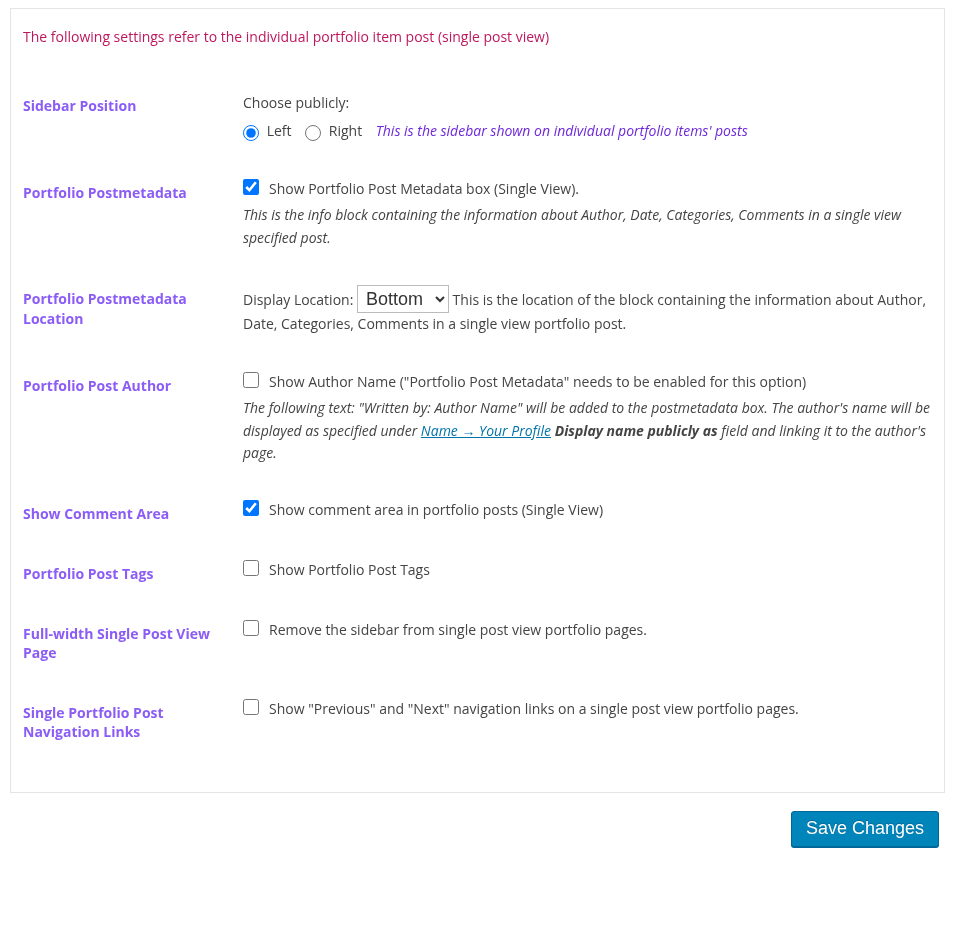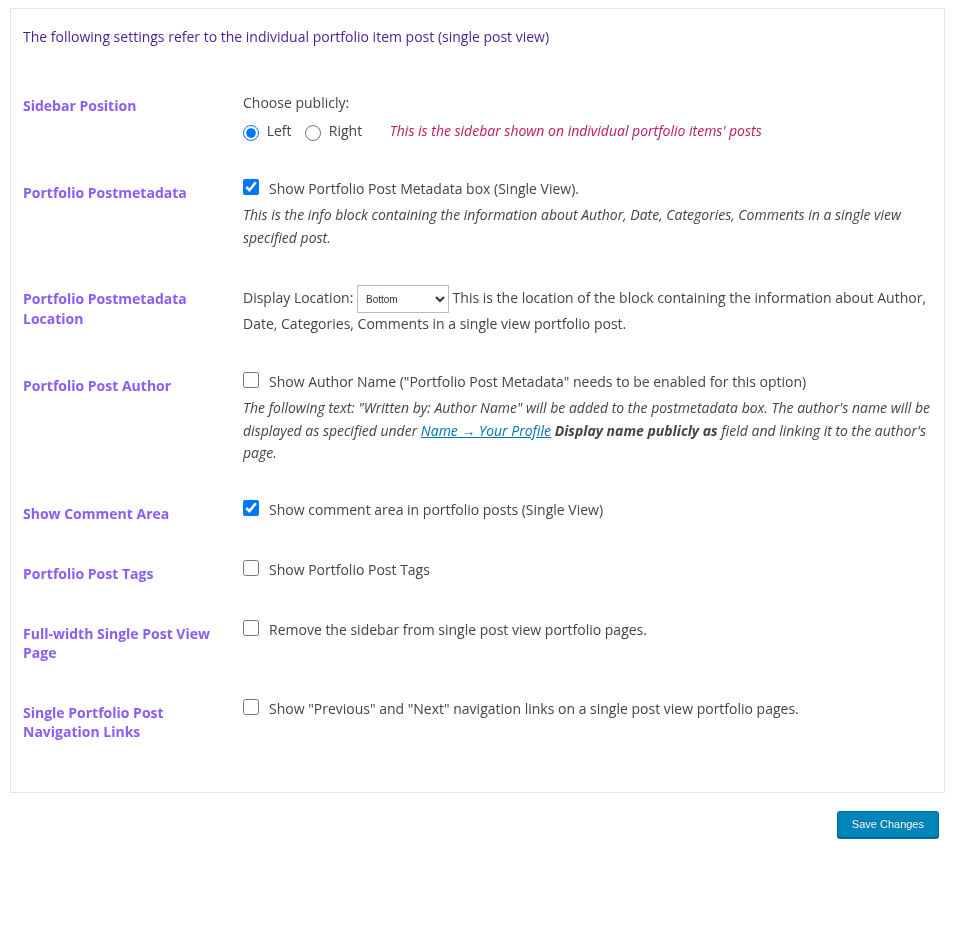--- a/index.html
+++ b/index.html
@@ -15,21 +15,21 @@
   .outer {
     padding: 8px 10px 30px 10px;
   }
   .panel {
     border: 1px solid #e5e5e5;
     background: #fff;
     padding: 10px 12px 30px 12px;
   }
   .intro {
     margin: 8px 0 30px 0;
-    color: #4c1d95;
+    color: #be185d;
   }
   .form-table {
     width: 100%;
     border-collapse: collapse;
   }
   .form-table tr {
     vertical-align: top;
   }
   .form-table th {
     text-align: left;
@@ -43,30 +43,29 @@
     padding: 16px 0 20px 0;
     color: #444;
     line-height: 1.6;
   }
   .desc-italic {
     font-style: italic;
     color: #444;
   }
   .inline-italic {
     font-style: italic;
-    margin-left: 14px;
-    color: #be185d;
+    color: #6d28d9;
     text-align: center;
   }
   a.wp-link {
     color: #0073aa;
     text-decoration: underline;
   }
   select {
-    font-size: 10px;
+    font-size: 18px;
     height: 28px;
     padding: 2px 4px;
     background: #fff;
     border: 1px solid #bbb;
     color: #333;
     vertical-align: baseline;
     min-width: 92px;
   }
   input[type="checkbox"], input[type="radio"] {
     margin: 0 4px 0 0;
@@ -91,21 +90,21 @@
   }
   .save-row {
     text-align: right;
     padding: 18px 6px 0 0;
   }
   .button-primary {
     display: inline-block;
     background: #0085ba;
     border: 1px solid #006799;
     color: #fff;
-    font-size: 11px;
+    font-size: 18px;
     padding: 6px 14px 7px;
     border-radius: 3px;
     cursor: pointer;
     box-shadow: 0 1px 0 #006799;
     text-shadow: 0 -1px 1px #006799;
   }
   .strong { font-weight: 700; font-style: italic; }
 </style>
 </head>
 <body>

